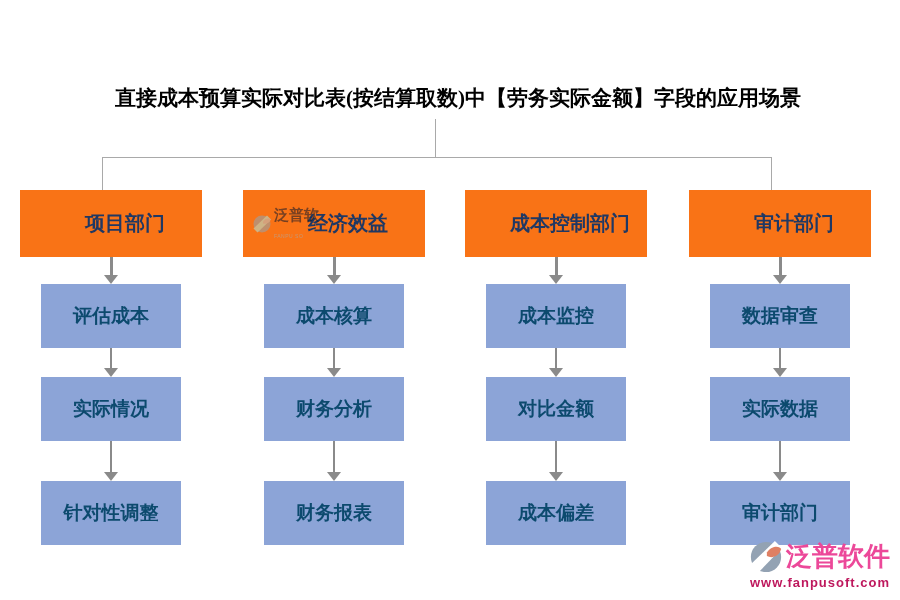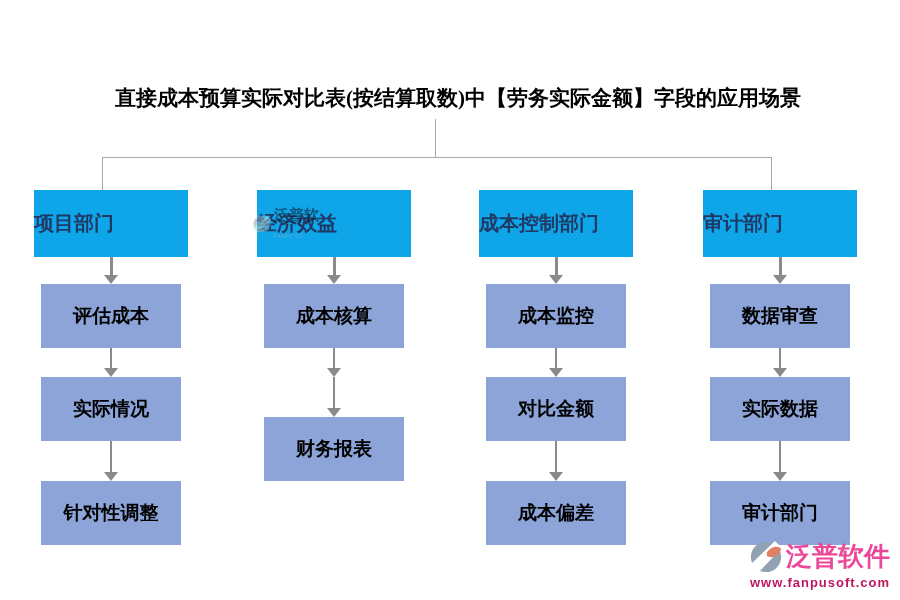--- a/index.html
+++ b/index.html
@@ -20,33 +20,33 @@
   .hline{left:102px;top:157px;width:670px;height:1px;}
   .dropL{left:102px;top:157px;width:1px;height:33px;}
   .dropR{left:771px;top:157px;width:1px;height:33px;}
   
   .column{
     position:absolute;top:190px;width:154px;
     display:flex;flex-direction:column;align-items:center;
   }
   .col1{left:34px;} .col2{left:257px;} .col3{left:479px;} .col4{left:703px;}
   .header{
-    width:154px;height:67px;background:#0ea5e9;
-    display:flex;align-items:center;justify-content:flex-start;
-    position:relative;z-index:2;
+    width:154px;height:67px;background:#f97316;
+    display:flex;align-items:center;justify-content:center;
+    position:relative;z-index:2;padding-left:28px;
   }
   .header span{
     font-size:20px;font-weight:bold;color:#1f3864;white-space:nowrap;
     position:relative;z-index:3;
   }
   .step{
     width:140px;height:64px;background:#8ca4d7;
     display:flex;align-items:center;justify-content:center;
   }
-  .step span{font-size:19px;font-weight:bold;color:#000000;white-space:nowrap;}
+  .step span{font-size:19px;font-weight:bold;color:#0c4a6e;white-space:nowrap;}
   
   .arrow{display:flex;flex-direction:column;align-items:center;}
   .arrow .st{width:3px;flex:1;background:#8a8a8a;}
   .arrow .hd{
     width:0;height:0;
     border-left:7px solid transparent;border-right:7px solid transparent;
     border-top:9px solid #8a8a8a;
   }
   .a1{height:27px;} .a2{height:29px;} .a3{height:40px;}
   .a2 .st,.a3 .st{width:2px;}
@@ -122,20 +122,23 @@
     <div class="arrow a1">
         <i class="st"></i>
         <i class="hd"></i>
       </div>
     <div class="step">
         <span>成本核算</span>
       </div>
     <div class="arrow a2">
         <i class="st"></i>
         <i class="hd"></i>
+      </div>
+    <div class="step">
+        <span>财务分析</span>
       </div>
     <div class="arrow a3">
         <i class="st"></i>
         <i class="hd"></i>
       </div>
     <div class="step">
         <span>财务报表</span>
       </div>
   </div>
 

